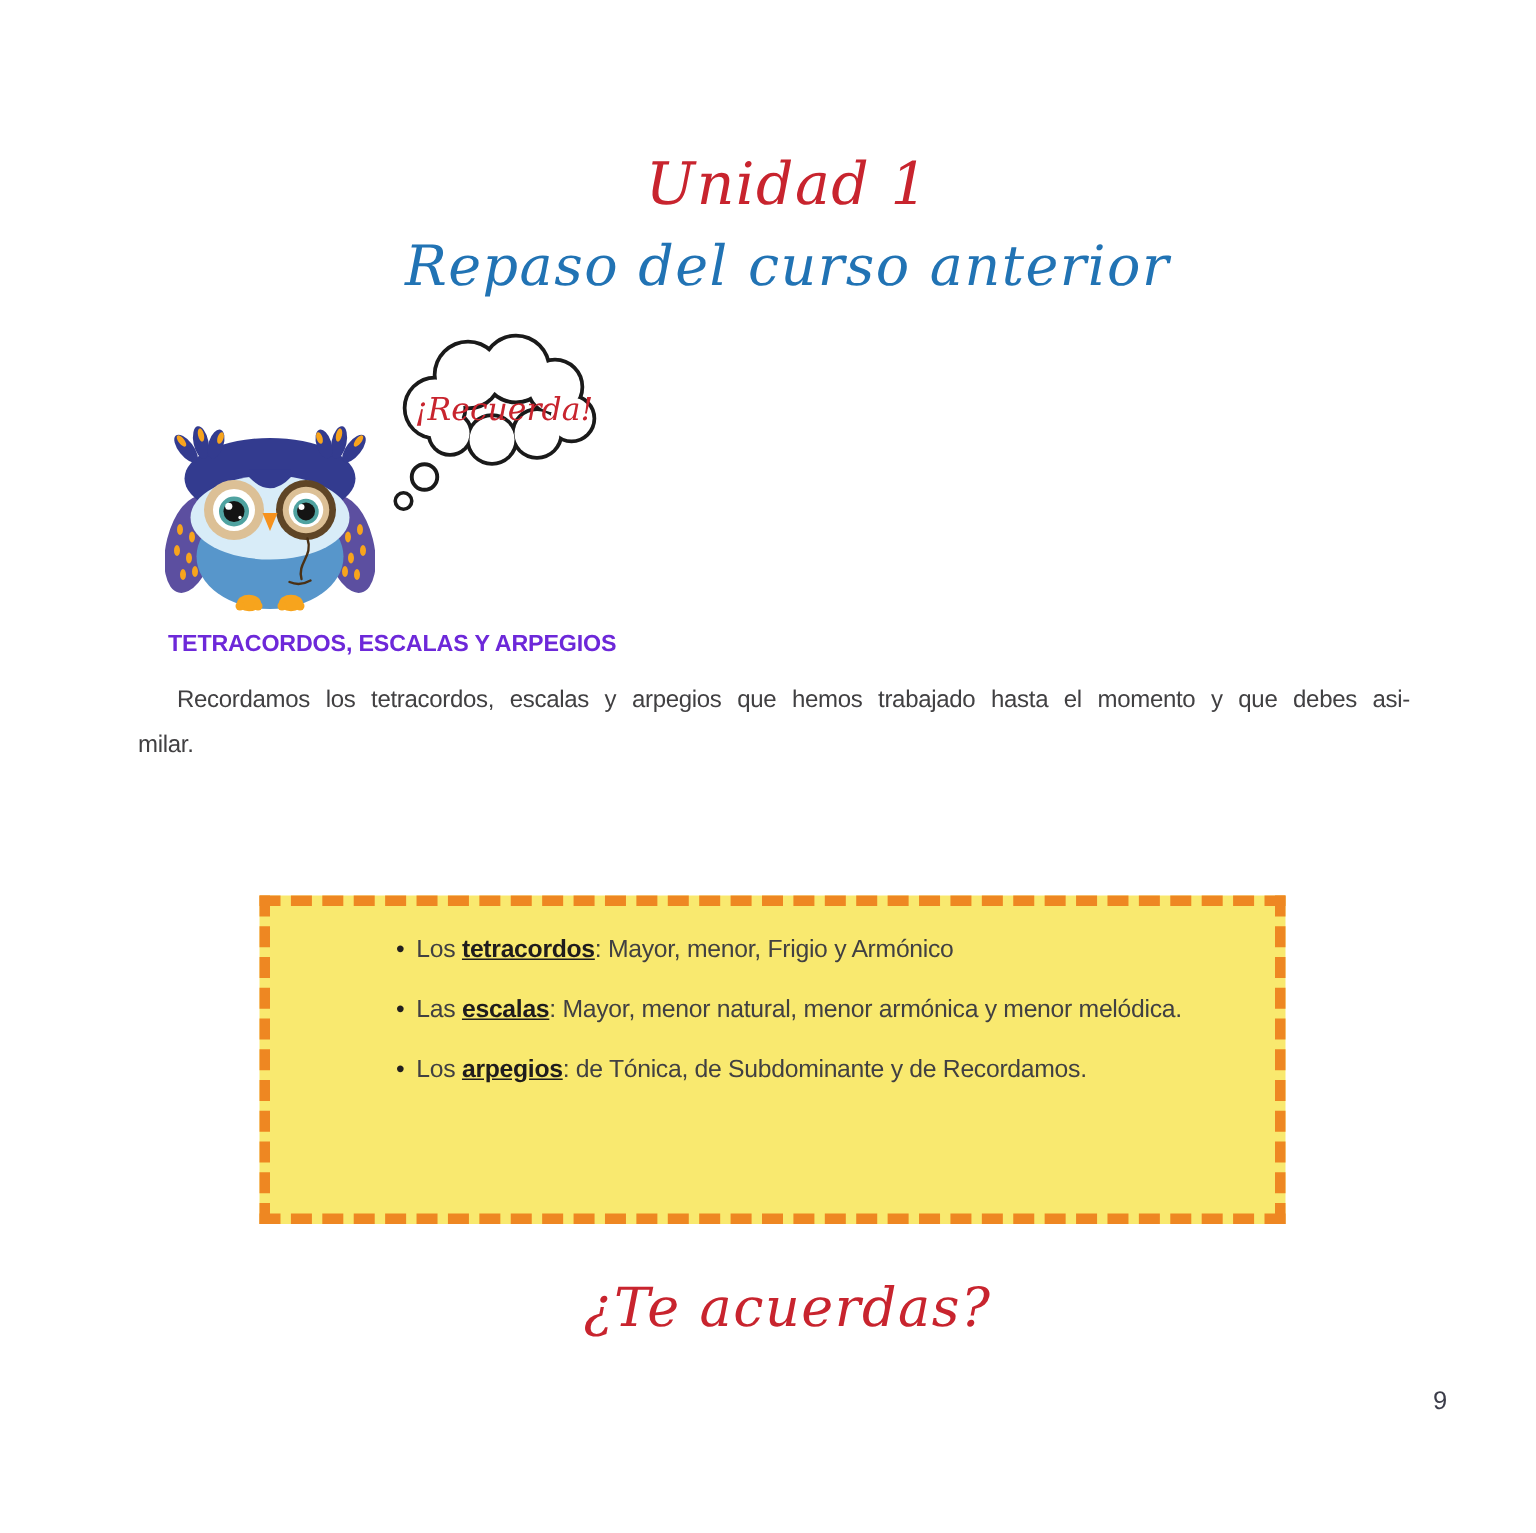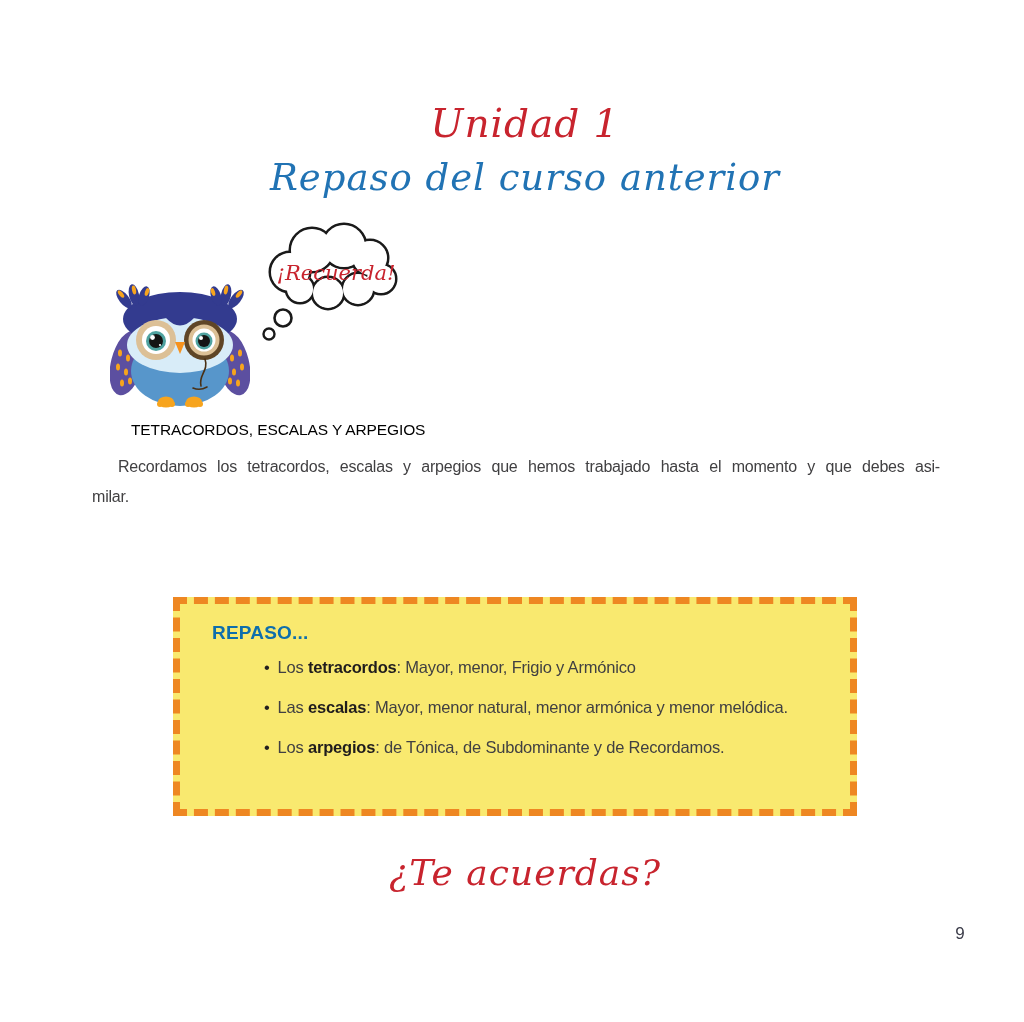--- a/index.html
+++ b/index.html
@@ -13,22 +13,22 @@
   .centered { position:absolute; left:13px; width:1024px; text-align:center; }
   .script { font-family:"DejaVu Serif", serif; font-style:italic; }
   .unit-title   { top:100px; font-size:39px; line-height:48px; color:#C8242E; letter-spacing:1px; }
   .unit-subtitle{ top:152px; font-size:37px; line-height:52px; color:#2173B4; letter-spacing:1px; }
 
   .mascot-owl   { position:absolute; left:110px; top:283px; width:140px; height:125px; }
   .thought-bubble { position:absolute; left:252px; top:222px; width:152px; height:125px; }
 
   .body-text { color:#414042; letter-spacing:-0.2px; }
   .section-heading {
-    position:absolute; left:131px; top:421px;
-    font-size:15.5px; font-weight:normal; color:#000000; letter-spacing:-0.1px;
+    position:absolute; left:112px; top:421px;
+    font-size:15.5px; font-weight:bold; color:#6d28d9; letter-spacing:-0.1px;
   }
   .paragraph-1 {
     position:absolute; left:92px; top:452px; width:848px;
     font-size:16px; line-height:30px;
   }
   .p1-line1 { text-align:justify; text-align-last:justify; text-indent:26px; white-space:nowrap; }
   .paragraph-2 {
     position:absolute; left:92px; top:510px; width:870px;
     font-size:16px; line-height:30px; text-indent:26px; white-space:nowrap;
   }
@@ -38,21 +38,21 @@
     box-sizing:border-box;
     background:#F9E96F;
     border:7px dashed #EE8722;
     padding:18px 28px 0 32px;
   }
   .review-title { font-size:19px; font-weight:bold; color:#0E6EAC; margin:0 0 12px 0; letter-spacing:0.2px; }
   .review-intro { font-size:16.5px; line-height:22px; margin:0 0 20px 0; }
   .review-list { margin:0 0 0 52px; padding:0; list-style:none; }
   .review-item { font-size:16.5px; line-height:22px; margin:0 0 18px 0; display:flex; }
   .bullet-dot { margin-right:8px; color:#231F20; }
-  .review-item b { color:#1F1C1D; font-weight:bold; }
+  .review-item b { color:#1F1C1D; font-weight:bold;text-decoration:underline; }
 
   .closing-question { top:848px; font-size:36px; line-height:50px; color:#C8242E; letter-spacing:1px; }
 
   .page-number {
     position:absolute; left:948px; top:924px; width:24px; text-align:center;
     font-size:17px; color:#3B3C49;
   }
 </style>
 </head>
 <body>
@@ -163,21 +163,20 @@
 
   <div class="section-heading">TETRACORDOS, ESCALAS Y ARPEGIOS</div>
 
   <div class="paragraph-1 body-text">
     <div class="p1-line1">Recordamos los tetracordos, escalas y arpegios que hemos trabajado hasta el momento y que debes asi-</div>
     <div class="p1-line2">milar.</div>
   </div>
 
 
   <div class="review-box">
-    <p class="review-title">REPASO...</p>
     <ul class="review-list">
       <li class="review-item body-text">
         <span class="bullet-dot">•</span>
         <span><span>Los </span><b>tetracordos</b><span>: Mayor, menor, Frigio y Armónico</span></span>
       </li>
       <li class="review-item body-text">
         <span class="bullet-dot">•</span>
         <span><span>Las </span><b>escalas</b><span>: Mayor, menor natural, menor armónica y menor melódica.</span></span>
       </li>
       <li class="review-item body-text">

